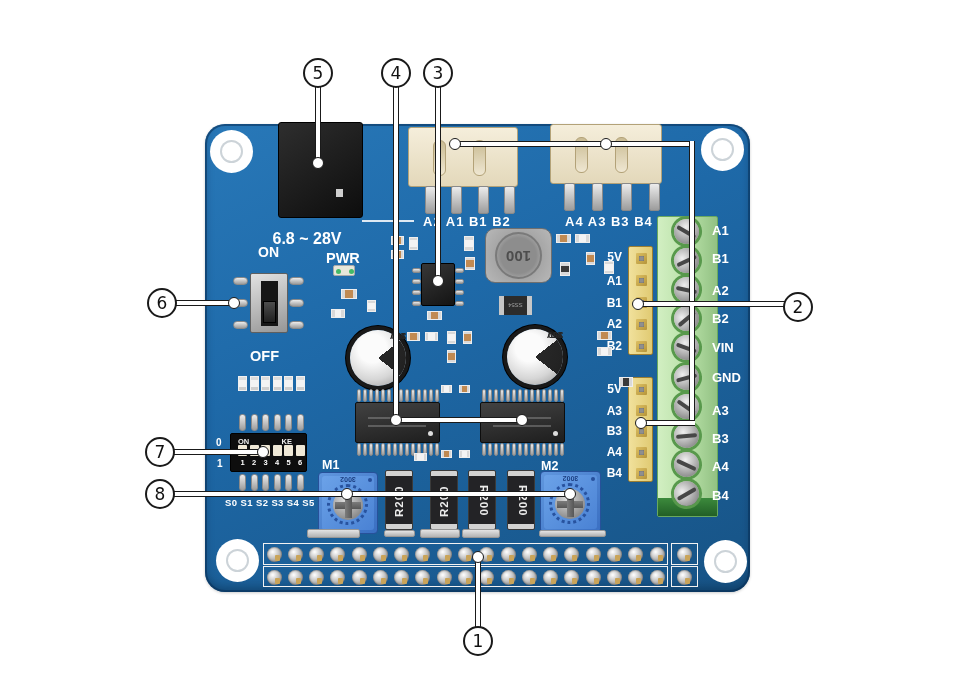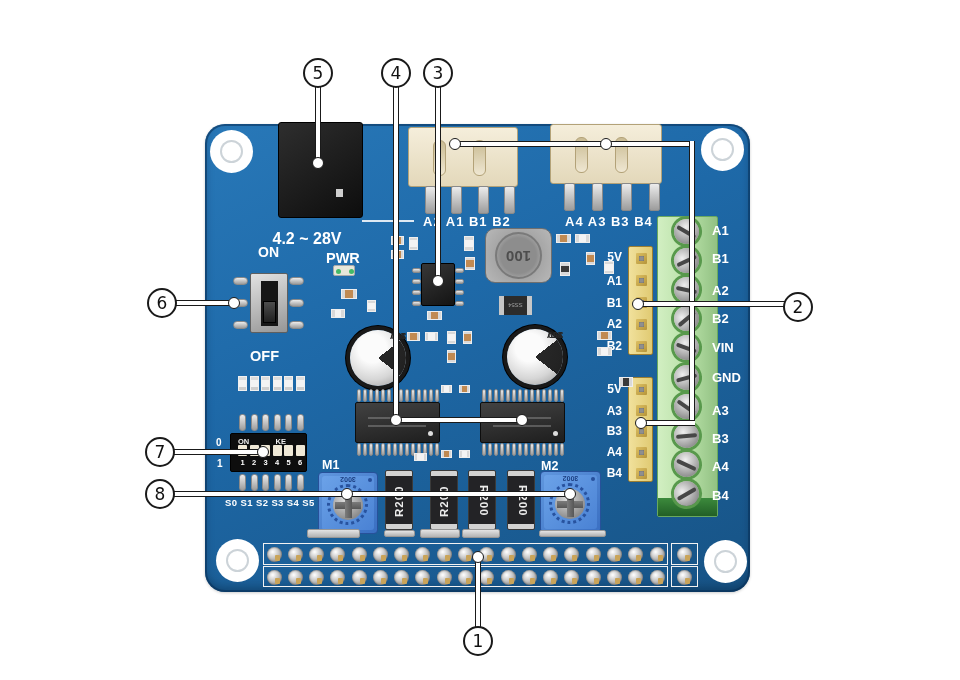--- a/index.html
+++ b/index.html
@@ -164,21 +164,21 @@
       <div class="blabel size12 right" style="left: 588px; top: 295px; width: 34px;">B1</div>
       <div class="blabel size12 right" style="left: 588px; top: 316px; width: 34px;">A2</div>
       <div class="blabel size12 right" style="left: 588px; top: 338px; width: 34px;">B2</div>
       <div class="blabel size12 right" style="left: 588px; top: 381px; width: 34px;">5V</div>
       <div class="blabel size12 right" style="left: 588px; top: 403px; width: 34px;">A3</div>
       <div class="blabel size12 right" style="left: 588px; top: 423px; width: 34px;">B3</div>
       <div class="blabel size12 right" style="left: 588px; top: 444px; width: 34px;">A4</div>
       <div class="blabel size12 right" style="left: 588px; top: 465px; width: 34px;">B4</div>
     </div>
 
-  <div class="blabel" style="left:252px;top:231px;width:110px;text-align:center;font-size:16px;">4.2 ~ 28V</div>
+  <div class="blabel" style="left:252px;top:231px;width:110px;text-align:center;font-size:16px;">6.8 ~ 28V</div>
   <div class="blabel" style="left:258px;top:244px;width:36px;font-size:14px;">ON</div>
   <div class="blabel" style="left:326px;top:250px;width:46px;font-size:14.5px;">PWR</div>
   <div class="blabel" style="left:250px;top:348px;width:46px;font-size:14.5px;">OFF</div>
 
   <div class="switch" style="left:250px;top:273px;width:38px;height:60px;">
     <span class="sw-slot"></span>
     <span class="sw-knob"></span>
   </div>
   <div id="switch-pins">
       <div class="metpin" style="left: 233px; top: 277px; width: 15px; height: 8px; border-radius: 4px;"></div>
@@ -328,21 +328,21 @@
       <div class="r200" style="left: 468px; top: 470px;">
         <span>R200</span>
       </div>
       <div class="r200" style="left: 507px; top: 470px;">
         <span>R200</span>
       </div>
     </div>
 
   <div class="dipbody" style="left:230px;top:433px;width:77px;height:39px;">
     <span class="dip-sm" style="left:7px;top:3px;">ON</span>
-    <span class="dip-sm" style="right:20px;top:3px;">KE</span>
+    <span class="dip-sm" style="right:14px;top:3px;">KE</span>
   </div>
   <div class="blabel" style="left:216px;top:435px;width:10px;font-size:10px;">0</div>
   <div class="blabel" style="left:217px;top:456px;width:10px;font-size:10px;">1</div>
   <div class="blabel" style="left:225px;top:495px;width:95px;font-size:9.5px;letter-spacing:.4px;">S0 S1 S2 S3 S4 S5</div>
   <div id="dip-extra">
       <div class="dipnub" style="left: 238px;"></div>
       <div class="dipnum" style="left: 238px; top: 458px;">1</div>
       <div class="metpin" style="left: 239px; top: 414px; width: 7px; height: 17px; border-radius: 3px;"></div>
       <div class="metpin" style="left: 239px; top: 474px; width: 7px; height: 17px; border-radius: 3px;"></div>
       <div class="" style="left: 238px; top: 376px; width: 9px; height: 15px; border: 1px solid rgb(240, 240, 240); background: linear-gradient(rgb(220, 220, 220) 0px, rgb(220, 220, 220) 25%, rgb(244, 244, 244) 25%, rgb(244, 244, 244) 75%, rgb(207, 207, 207) 75%);"></div>

